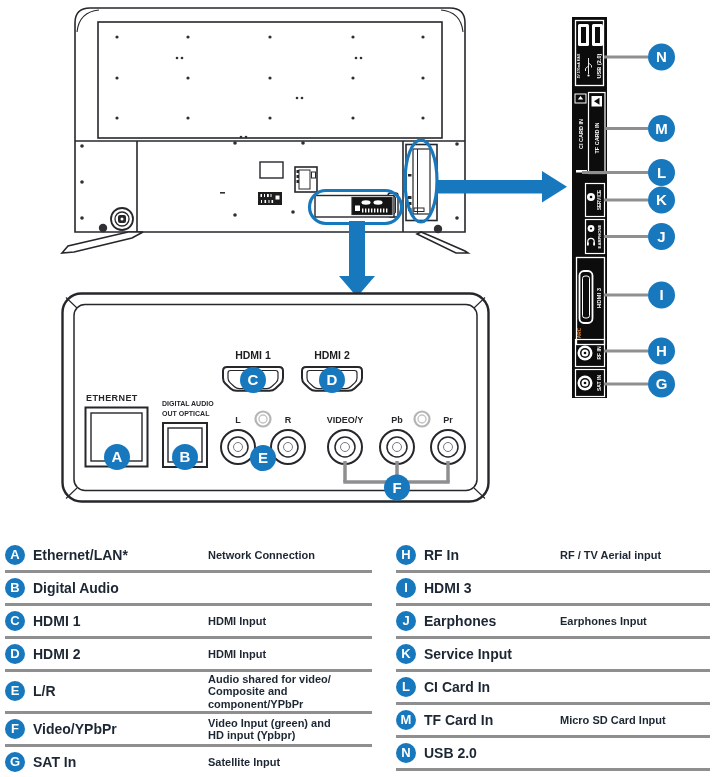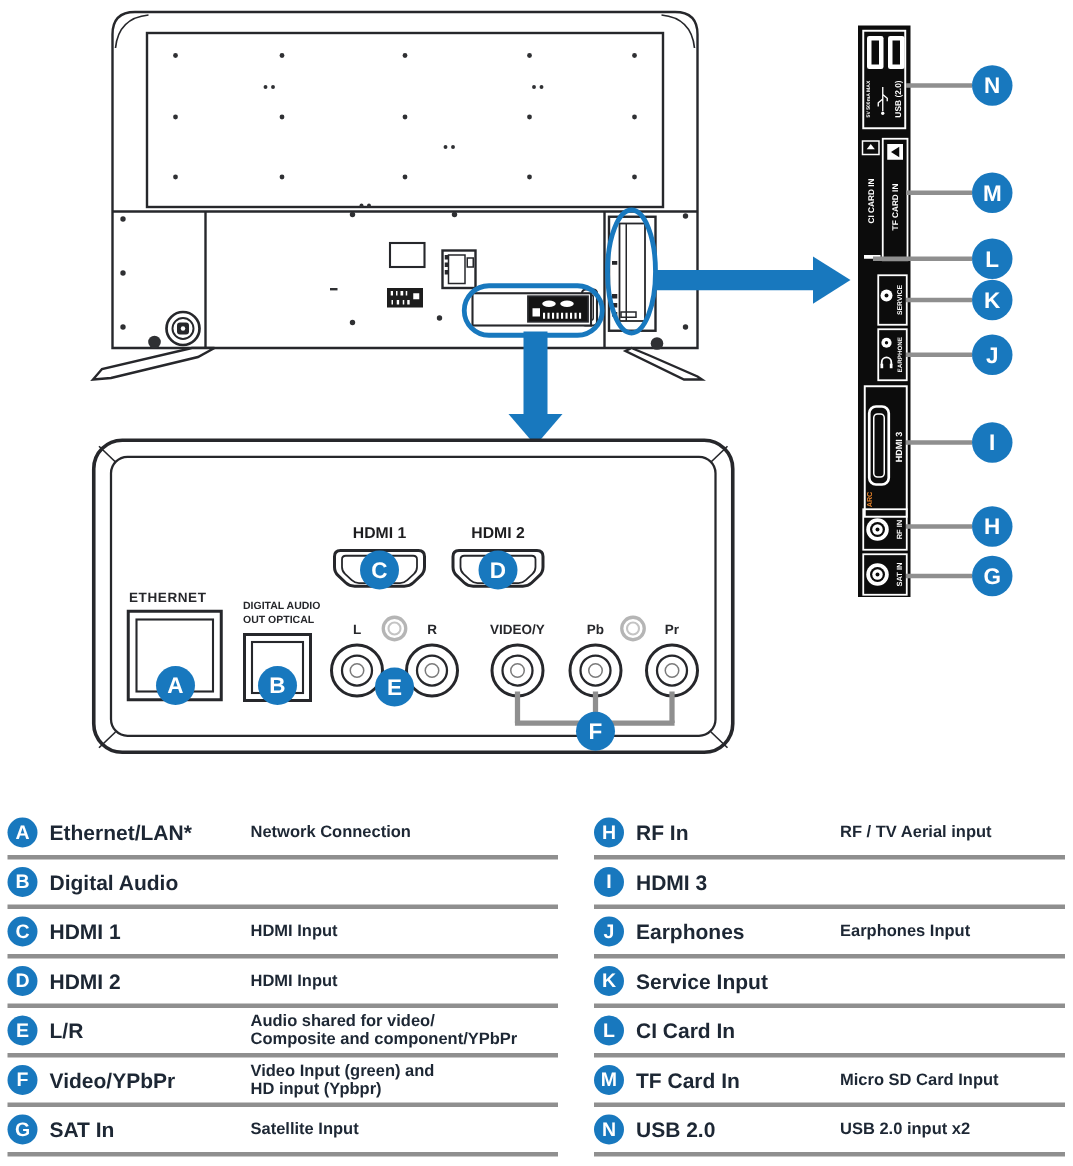--- a/index.html
+++ b/index.html
@@ -14,21 +14,21 @@
   .legend-row{
     display:flex;align-items:center;min-height:33px;padding:1px 0;
     border-bottom:3px solid #8f8f8f;box-sizing:border-box;
   }
   .legend-badge{
     flex:0 0 20px;width:20px;height:20px;border-radius:50%;
     background:#1878be;color:#fff;font-size:13px;font-weight:bold;
     line-height:20px;text-align:center;margin-right:8px;
   }
   .legend-name{font-size:14px;font-weight:700;}
-  .legend-left .legend-name{width:134px;}
+  .legend-left .legend-name{width:175px;}
   .legend-right .legend-name{width:136px;}
   .legend-desc{flex:1;font-size:11px;font-weight:600;white-space:pre-line;line-height:1.12;}
   .legend-desc.sm{font-size:11px;}
   .legend-desc.md{font-size:11px;}
   svg text{font-family:"Liberation Sans",sans-serif;}
   .pnl-lbl{fill:#26272b;font-weight:600;}
   .strip-txt{fill:#ffffff;font-weight:bold;}
   .badge-txt{fill:#ffffff;font-weight:bold;font-size:15px;text-anchor:middle;}
 </style>
 </head>
@@ -442,15 +442,14 @@
 
   <div class="legend-row">
     <span class="legend-badge">M</span>
     <span class="legend-name">TF Card In</span>
     <span class="legend-desc">Micro SD Card Input</span>
   </div>
 
   <div class="legend-row">
     <span class="legend-badge">N</span>
     <span class="legend-name">USB 2.0</span>
-    <span class="legend-desc">USB 2.0 input x2</span>
   </div>
 </div>
 
 </body></html>

